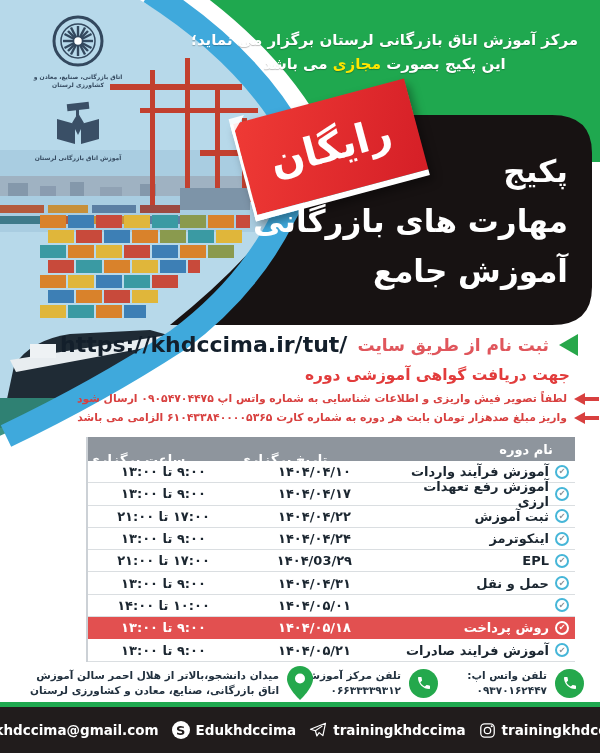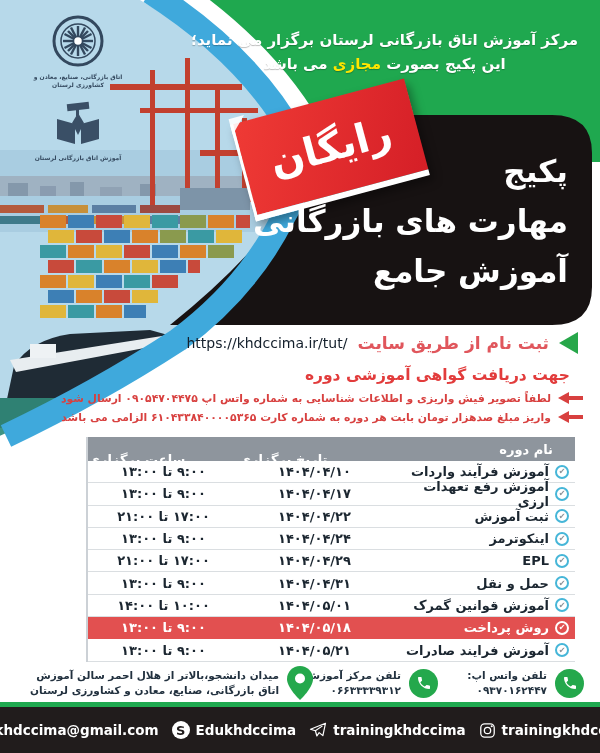--- a/index.html
+++ b/index.html
@@ -26,24 +26,24 @@
     border-width:16px 16px 0 0;border-color:#ffffff transparent transparent transparent;opacity:.9;}
   .badge span{color:#fff;font-size:40px;font-weight:bold;}
   
   .title{position:absolute;right:32px;top:146px;text-align:right;direction:rtl;color:#fff;}
   .title div{font-size:31px;font-weight:bold;line-height:50px;}
   
   .register{position:absolute;top:332px;right:22px;display:flex;direction:rtl;align-items:center;gap:10px;}
   .green-arrow{width:0;height:0;border-top:11px solid transparent;border-bottom:11px solid transparent;
     border-right:19px solid #27a74a;}
   .register .lbl{color:#e0565c;font-size:17px;font-weight:bold;text-align:right;}
-  .register .url{color:#131f2b;font-size:14px;font-weight:normal;direction:ltr;}
+  .register .url{color:#131f2b;font-size:22px;font-weight:bold;direction:ltr;}
   .cert-head{position:absolute;top:366px;right:30px;direction:rtl;color:#e23c3c;
     font-size:15.5px;font-weight:bold;}
-  .note{position:absolute;right:16px;display:flex;direction:rtl;gap:7px;
+  .note{position:absolute;right:0;display:flex;direction:rtl;align-items:center;gap:7px;
     color:#d8403f;font-size:10.8px;font-weight:bold;}
   .note.n1{top:392px;} .note.n2{top:411px;}
   .red-arrow{position:relative;width:26px;height:12px;flex:0 0 26px;}
   .red-arrow::before{content:"";position:absolute;left:0;top:0;width:0;height:0;
     border-top:6px solid transparent;border-bottom:6px solid transparent;border-right:11px solid #d8403f;}
   .red-arrow::after{content:"";position:absolute;left:10px;top:4px;width:15px;height:4px;background:#d8403f;}
   
   .ctable{position:absolute;left:86px;top:437px;width:489px;direction:rtl;border-left:2px solid #ccd1d6;}
   .thead{display:flex;background:#8e959d;color:#fff;font-weight:bold;font-size:13px;height:24px;align-items:center;}
   .trow{display:flex;height:22.3px;align-items:center;border-bottom:1px solid #dadee1;
@@ -272,35 +272,34 @@
         <span>اینکوترمز</span>
       </div>
       <div class="c-date">۱۴۰۴/۰۴/۲۴</div>
       <div class="c-time">۹:۰۰ تا ۱۳:۰۰</div>
     </div>
         <div class="trow">
       <div class="c-name">
         <span class="chk">✔</span>
         <span>EPL</span>
       </div>
-      <div class="c-date">۱۴۰۴/۰۴/۲۹</div>
+      <div class="c-date">۱۴۰۴/03/۲۹</div>
       <div class="c-time">۱۷:۰۰ تا ۲۱:۰۰</div>
     </div>
         <div class="trow">
       <div class="c-name">
         <span class="chk">✔</span>
         <span>حمل و نقل</span>
       </div>
       <div class="c-date">۱۴۰۴/۰۴/۳۱</div>
       <div class="c-time">۹:۰۰ تا ۱۳:۰۰</div>
     </div>
         <div class="trow">
       <div class="c-name">
         <span class="chk">✔</span>
-        <span>آموزش قوانین گمرک</span>
       </div>
       <div class="c-date">۱۴۰۴/۰۵/۰۱</div>
       <div class="c-time">۱۰:۰۰ تا ۱۴:۰۰</div>
     </div>
         <div class="trow hl-row">
       <div class="c-name">
         <span class="chk">✔</span>
         <span>روش پرداخت</span>
       </div>
       <div class="c-date">۱۴۰۴/۰۵/۱۸</div>

